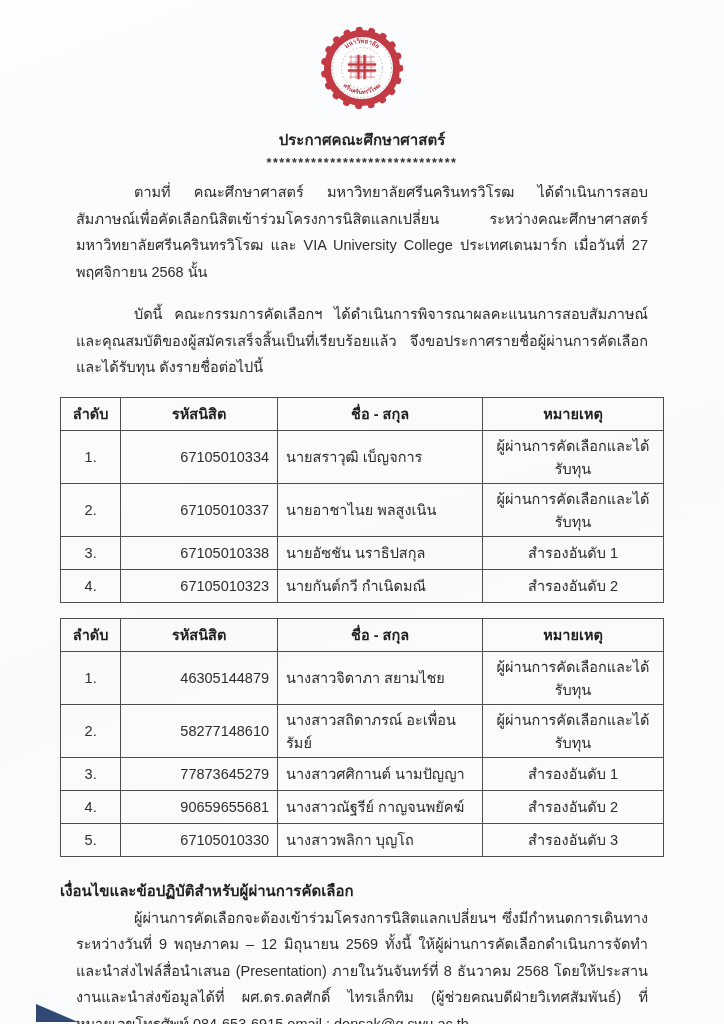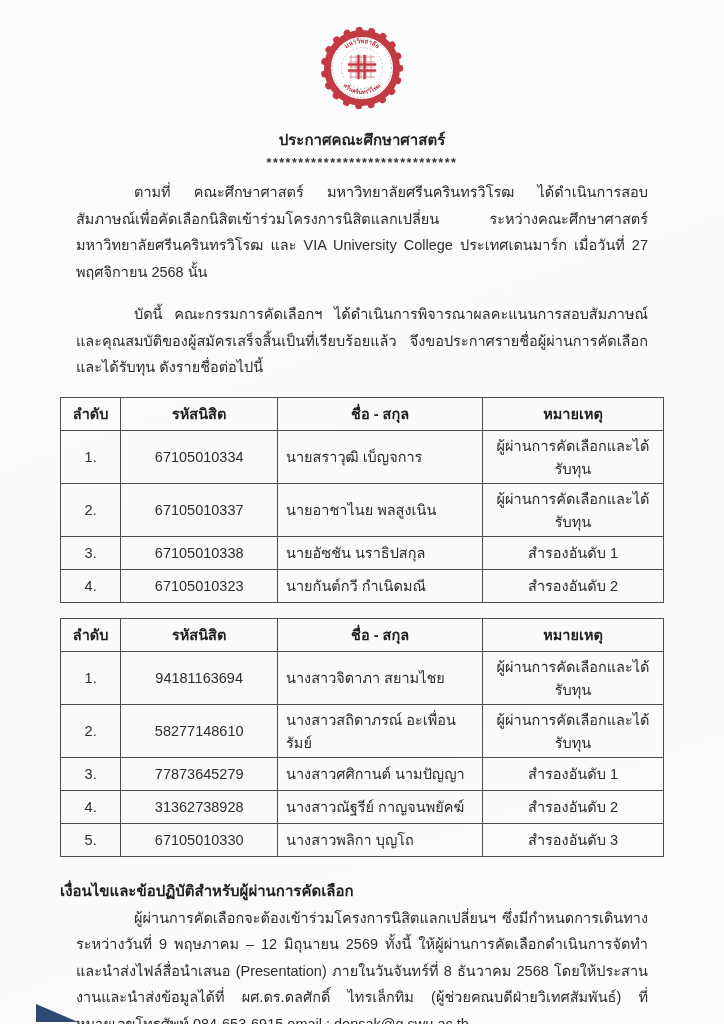--- a/index.html
+++ b/index.html
@@ -22,21 +22,21 @@
 
   .para { font-size:14.5px; line-height:26.5px; text-align:justify; text-indent:58px; margin:16px; color:#2d2d2d; }
   .para-first { margin-top:9px; }
 
   table.roster { width:100%; border-collapse:collapse; font-size:14.5px; color:#2d2d2d; }
   table.roster.t1 { margin-top:12px; }
   table.roster.t2 { margin-top:15px; }
   table.roster th, table.roster td { border:1px solid #4d4d4d; padding:3px 8px; height:26px; }
   table.roster th { font-weight:bold; text-align:center; color:#1f1f1f; }
   td.c-order { text-align:center; }
-  td.c-id    { text-align:center; }
+  td.c-id    { text-align:right; }
   td.c-name  { text-align:left; padding-left:14px; }
   td.c-note  { text-align:center; }
 
   .cond-head { font-weight:bold; font-size:15px; margin-top:22px; color:#1f1f1f; }
   .cond-body { margin-top:2px; }
 
   .corner-mark {
     position:absolute; left:36px; bottom:2px;
     width:0; height:0;
     border-bottom:18px solid #1d3a66;
@@ -147,39 +147,39 @@
         <tr>
           <th>ลำดับ</th>
           <th>รหัสนิสิต</th>
           <th>ชื่อ - สกุล</th>
           <th>หมายเหตุ</th>
         </tr>
       </thead>
       <tbody>
         <tr>
           <td class="c-order">1.</td>
-          <td class="c-id">94181163694</td>
+          <td class="c-id">46305144879</td>
           <td class="c-name">นางสาวจิดาภา สยามไชย</td>
           <td class="c-note">ผู้ผ่านการคัดเลือกและได้รับทุน</td>
         </tr>
         <tr>
           <td class="c-order">2.</td>
           <td class="c-id">58277148610</td>
           <td class="c-name">นางสาวสถิดาภรณ์ อะเพื่อนรัมย์</td>
           <td class="c-note">ผู้ผ่านการคัดเลือกและได้รับทุน</td>
         </tr>
         <tr>
           <td class="c-order">3.</td>
           <td class="c-id">77873645279</td>
           <td class="c-name">นางสาวศศิกานต์ นามปัญญา</td>
           <td class="c-note">สำรองอันดับ 1</td>
         </tr>
         <tr>
           <td class="c-order">4.</td>
-          <td class="c-id">31362738928</td>
+          <td class="c-id">90659655681</td>
           <td class="c-name">นางสาวณัฐรีย์ กาญจนพยัคฆ์</td>
           <td class="c-note">สำรองอันดับ 2</td>
         </tr>
         <tr>
           <td class="c-order">5.</td>
           <td class="c-id">67105010330</td>
           <td class="c-name">นางสาวพลิกา บุญโถ</td>
           <td class="c-note">สำรองอันดับ 3</td>
         </tr>
       </tbody>

